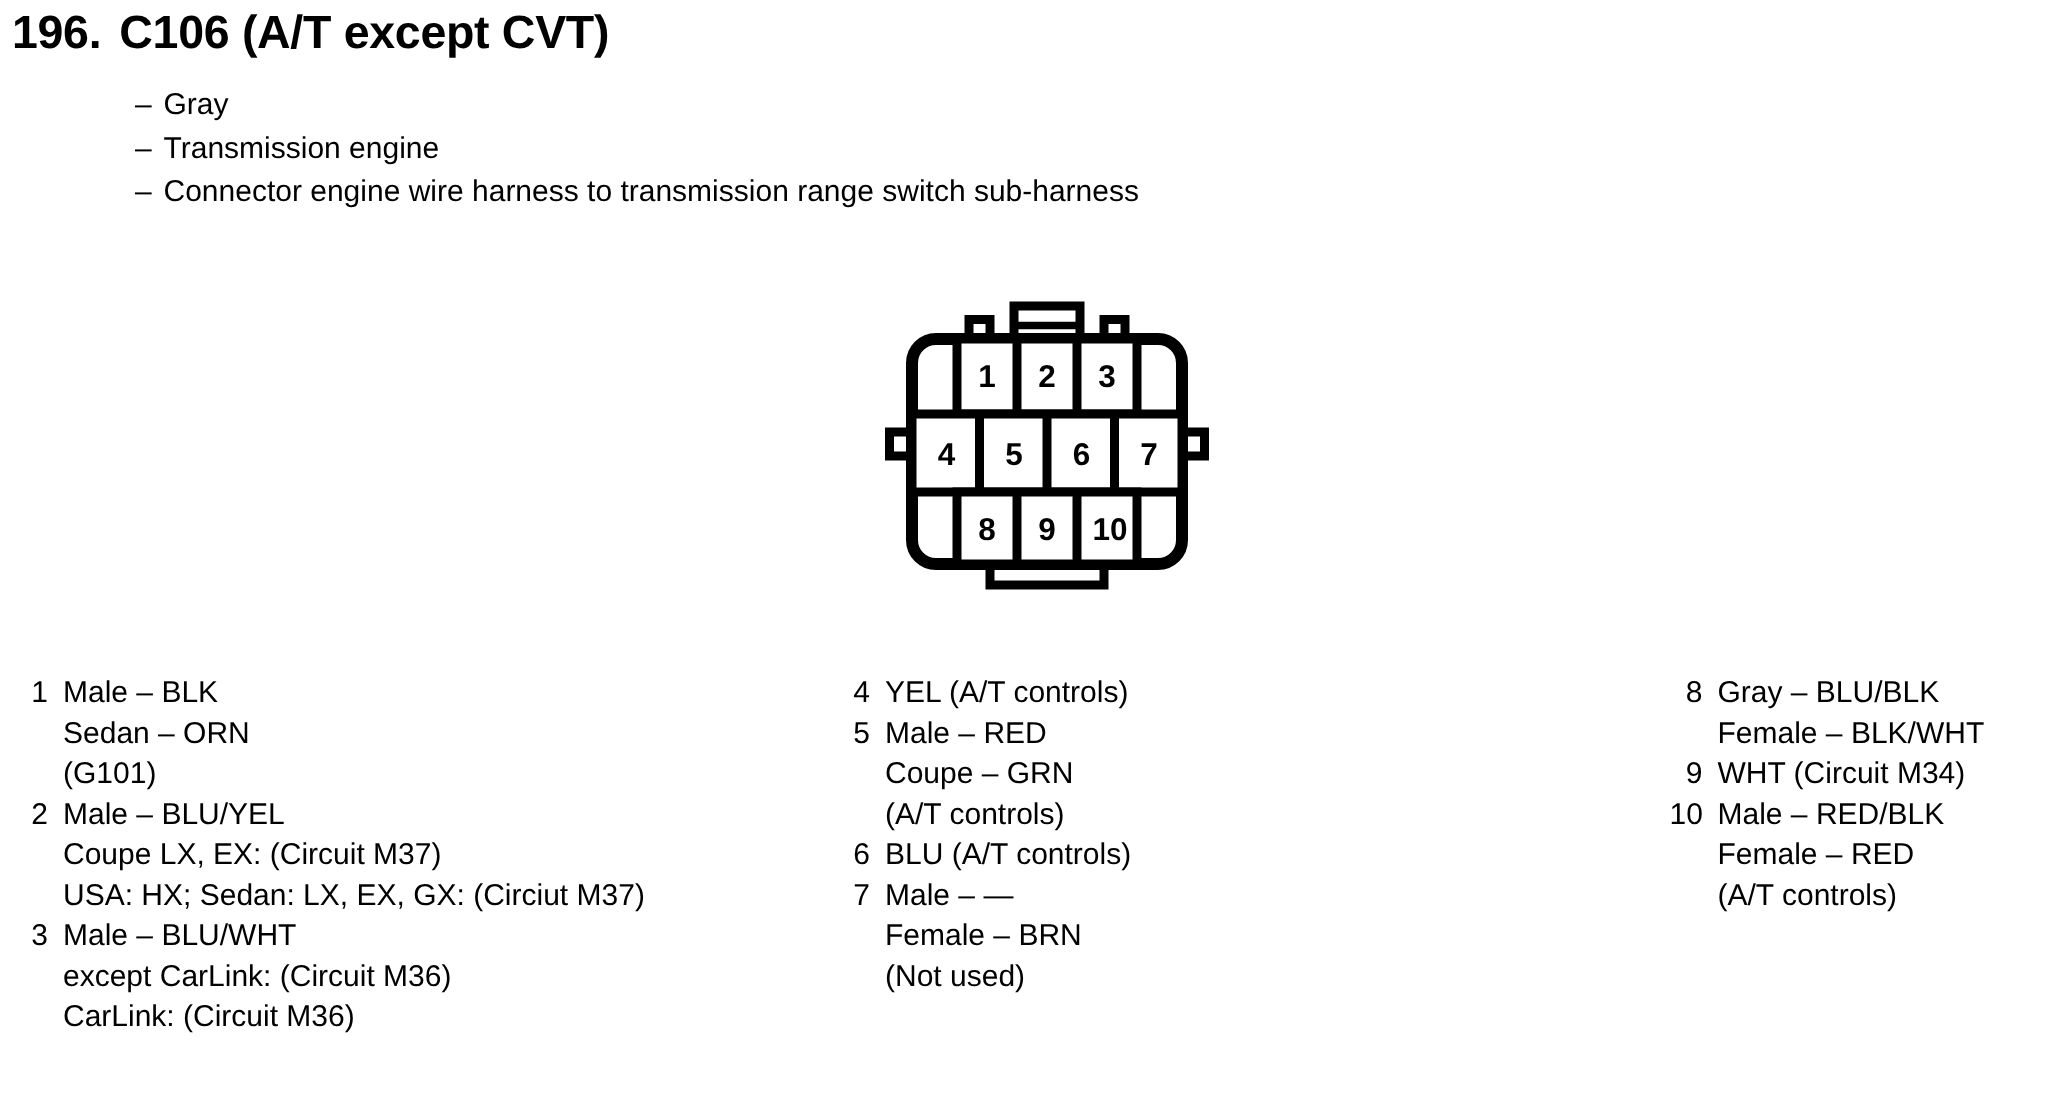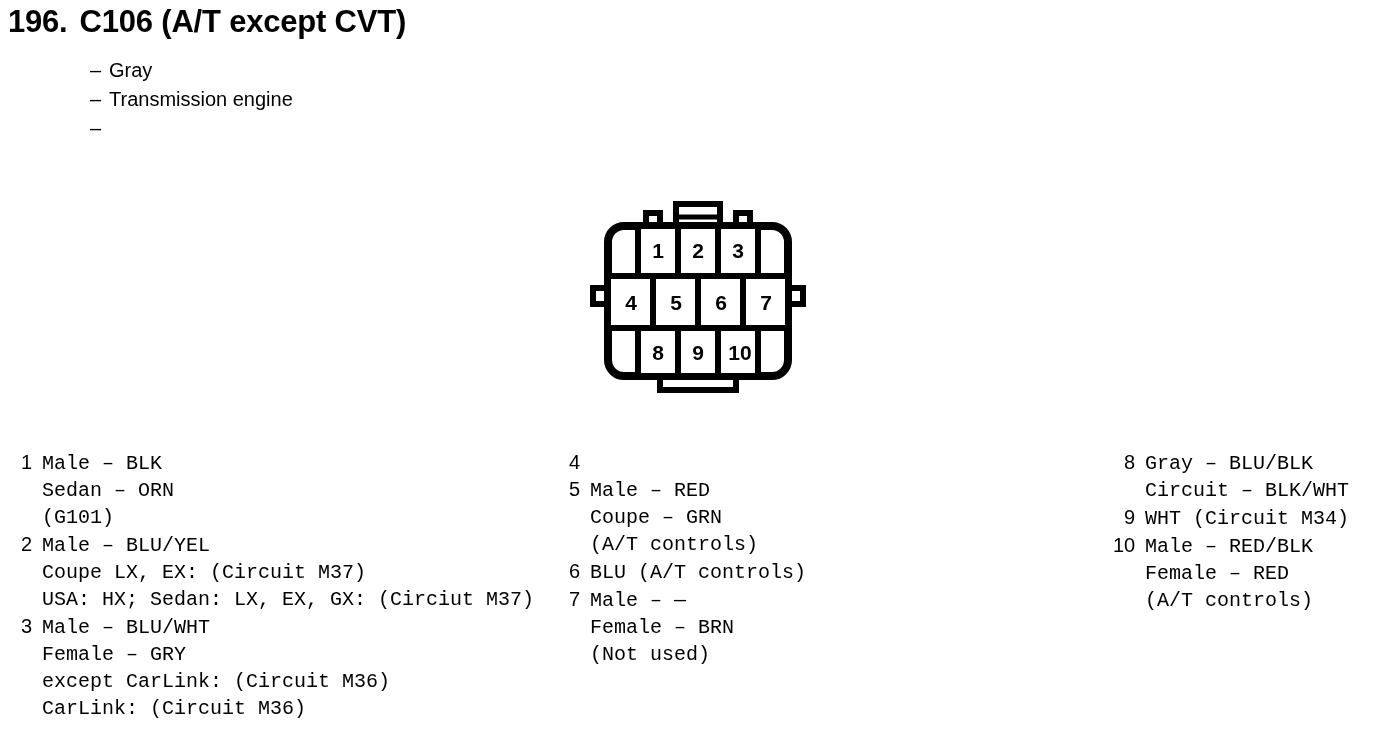--- a/index.html
+++ b/index.html
@@ -76,40 +76,41 @@
     white-space: nowrap;
   }
   .pin-num {
     text-align: right;
     flex: 0 0 auto;
   }
   #pin-column-left  .pin-num { width: 18px; }
   #pin-column-middle .pin-num { width: 18px; }
   #pin-column-right .pin-num { width: 22px; }
 
-  .pin-text { padding-left: 10px; font-family: Liberation Mono, monospace; }
+  .pin-text { padding-left: 10px; }
 </style>
 </head>
 <body>
 
 <div id="page-title">
   <span class="num">196.</span><span>C106 (A/T except CVT)</span>
 </div>
 
 <div id="description-list">
     <div class="desc-row">
       <span class="desc-dash">–</span>
       <span>Gray</span>
     </div>
     <div class="desc-row">
       <span class="desc-dash">–</span>
       <span>Transmission engine</span>
     </div>
     <div class="desc-row">
       <span class="desc-dash">–</span>
+      <span>Connector engine wire harness to transmission range switch sub-harness</span>
     </div>
   </div>
 
 <div id="connector-diagram">
   <svg width="220" height="200" viewBox="0 0 220 200" xmlns="http://www.w3.org/2000/svg">
     <g fill="none" stroke="#000000" stroke-width="7">
 
       <rect x="88" y="8" width="44" height="26" fill="#ffffff" stroke-width="6"></rect>
       <line x1="88" y1="21" x2="132" y2="21" stroke-width="5"></line>
 
@@ -182,36 +183,33 @@
         <span class="pin-text">USA: HX; Sedan: LX, EX, GX: (Circiut M37)</span>
       </div>
     </div>
     <div class="pin-entry">
       <div class="pin-line">
         <span class="pin-num">3</span>
         <span class="pin-text">Male – BLU/WHT</span>
       </div>
       <div class="pin-line">
         <span class="pin-num"></span>
-        <span class="pin-text">Female – GRY</span>
-      </div>
-      <div class="pin-line">
-        <span class="pin-num"></span>
         <span class="pin-text">except CarLink: (Circuit M36)</span>
       </div>
       <div class="pin-line">
         <span class="pin-num"></span>
         <span class="pin-text">CarLink: (Circuit M36)</span>
       </div>
     </div>
   </div>
 <div class="pin-column" id="pin-column-middle">
     <div class="pin-entry">
       <div class="pin-line">
         <span class="pin-num">4</span>
+        <span class="pin-text">YEL (A/T controls)</span>
       </div>
     </div>
     <div class="pin-entry">
       <div class="pin-line">
         <span class="pin-num">5</span>
         <span class="pin-text">Male – RED</span>
       </div>
       <div class="pin-line">
         <span class="pin-num"></span>
         <span class="pin-text">Coupe – GRN</span>
@@ -243,21 +241,21 @@
     </div>
   </div>
 <div class="pin-column" id="pin-column-right">
     <div class="pin-entry">
       <div class="pin-line">
         <span class="pin-num">8</span>
         <span class="pin-text">Gray – BLU/BLK</span>
       </div>
       <div class="pin-line">
         <span class="pin-num"></span>
-        <span class="pin-text">Circuit – BLK/WHT</span>
+        <span class="pin-text">Female – BLK/WHT</span>
       </div>
     </div>
     <div class="pin-entry">
       <div class="pin-line">
         <span class="pin-num">9</span>
         <span class="pin-text">WHT (Circuit M34)</span>
       </div>
     </div>
     <div class="pin-entry">
       <div class="pin-line">

